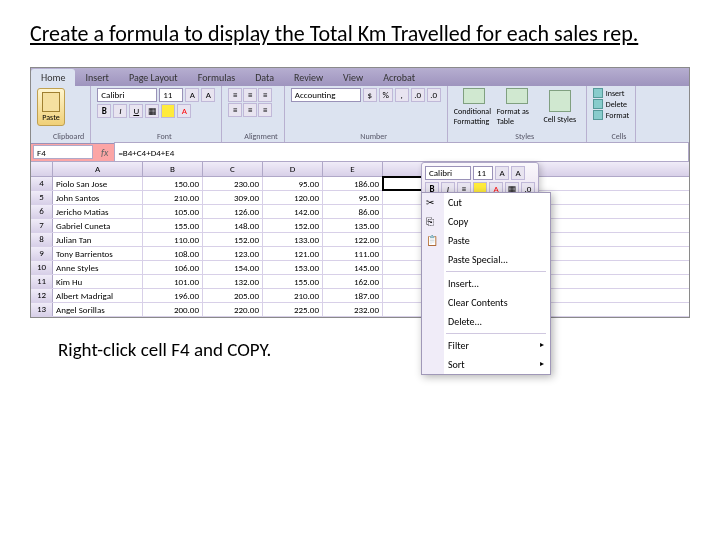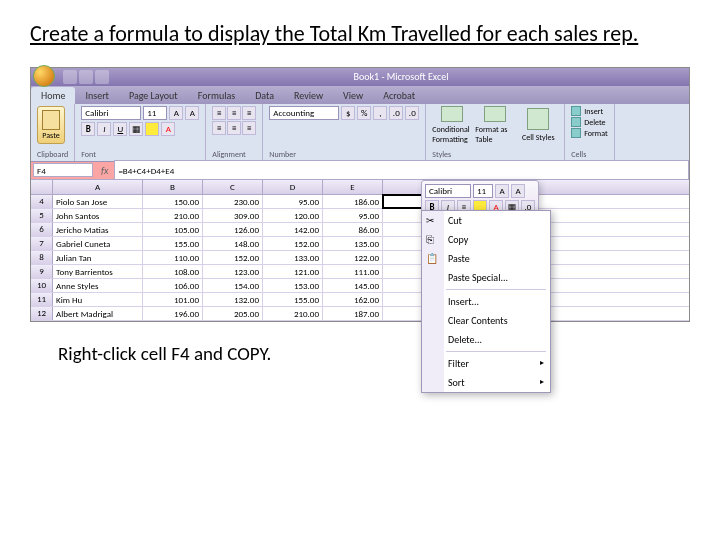--- a/index.html
+++ b/index.html
@@ -9,21 +9,21 @@
 .titlebar { background: linear-gradient(#a89cc8, #8475b0); color: #fff; height: 18px; display: flex; align-items: center; }
 .qat { display: flex; gap: 2px; padding: 0 4px; }
 .qat-btn { width: 14px; height: 14px; background: rgba(255,255,255,0.3); border-radius: 2px; }
 .office-btn { width: 22px; height: 22px; border-radius: 50%; background: radial-gradient(circle at 30% 30%, #ffd966, #cc6600); margin: -2px 4px 0 2px; border: 1px solid #7a5; }
 .title-text { flex: 1; text-align: center; font-size: 10px; }
 .tabs { background: linear-gradient(#b6aed0, #9e94be); display: flex; height: 18px; align-items: flex-end; }
 .tab { padding: 2px 10px; font-size: 10px; color: #333; cursor: pointer; }
 .tab.active { background: #dce3f0; border-radius: 3px 3px 0 0; }
 .ribbon { background: #dce3f0; display: flex; height: 58px; border-bottom: 1px solid #9a92b8; }
 .group { border-right: 1px solid #b8b0d0; padding: 2px 6px; display: flex; flex-direction: column; justify-content: space-between; }
-.group-label { font-size: 8px; color: #556; margin-top: auto; }
+.group-label { font-size: 8px; color: #556; text-align: center; margin-top: auto; margin-left: 16px; }
 .group-content { display: flex; align-items: flex-start; gap: 3px; flex: 1; }
 .paste-big { width: 28px; height: 38px; background: linear-gradient(#fff6d0, #f0d078); border: 1px solid #c0a050; border-radius: 3px; display: flex; flex-direction: column; align-items: center; justify-content: center; font-size: 8px; }
 .paste-icon { width: 18px; height: 20px; background: #f5e0a0; border: 1px solid #a08030; }
 .font-box { display: flex; flex-direction: column; gap: 2px; }
 .font-row { display: flex; gap: 2px; align-items: center; }
 .combo { background: #fff; border: 1px solid #9a92b8; height: 14px; padding: 0 3px; font-size: 9px; display: flex; align-items: center; }
 .fbtn { width: 14px; height: 14px; border: 1px solid #c0b8d8; background: #e8e4f0; display: flex; align-items: center; justify-content: center; font-size: 9px; }
 .align-grid { display: grid; grid-template-columns: repeat(3, 14px); gap: 1px; }
 .num-box { display: flex; flex-direction: row; gap: 2px; }
 .big-btn { width: 40px; height: 38px; display: flex; flex-direction: column; align-items: center; justify-content: center; font-size: 8px; gap: 2px; }
@@ -54,29 +54,20 @@
 .cm-ico { position: absolute; left: 4px; top: 3px; width: 12px; height: 12px; }
 .cm-arrow { float: right; font-size: 8px; }
 .footer-note { padding: 20px 0 0 58px; font-size: 19px; }
 </style>
 </head>
 <body>
 
 <div class="page-title">Create a formula to display the Total Km Travelled for each sales rep.</div>
 
 <div class="excel-shell">
-  <div class="titlebar">
-    <div class="office-btn"></div>
-    <div class="qat">
-      <div class="qat-btn"></div>
-      <div class="qat-btn"></div>
-      <div class="qat-btn"></div>
-    </div>
-    <div class="title-text">Book1 - Microsoft Excel</div>
-  </div>
 
   <div class="tabs">
     <div class="tab active">Home</div>
     <div class="tab">Insert</div>
     <div class="tab">Page Layout</div>
     <div class="tab">Formulas</div>
     <div class="tab">Data</div>
     <div class="tab">Review</div>
     <div class="tab">View</div>
     <div class="tab">Acrobat</div>
@@ -276,20 +267,29 @@
         </div>
         <div class="row">
           <div class="rowhead">12</div>
           <div class="cell colA">Albert Madrigal</div>
           <div class="cell colB num">196.00</div>
           <div class="cell colC num">205.00</div>
           <div class="cell colD num">210.00</div>
           <div class="cell colE num">187.00</div>
           <div class="cell colF num">?</div>
         </div>
+        <div class="row">
+          <div class="rowhead">13</div>
+          <div class="cell colA">Angel Sorillas</div>
+          <div class="cell colB num">200.00</div>
+          <div class="cell colC num">220.00</div>
+          <div class="cell colD num">225.00</div>
+          <div class="cell colE num">232.00</div>
+          <div class="cell colF num">?</div>
+        </div>
       </div>
 
     <div class="mini-toolbar">
       <div class="mt-row">
         <div class="combo" style="width:46px">Calibri</div>
         <div class="combo" style="width:20px">11</div>
         <div class="fbtn">A</div>
         <div class="fbtn">A</div>
       </div>
       <div class="mt-row">

